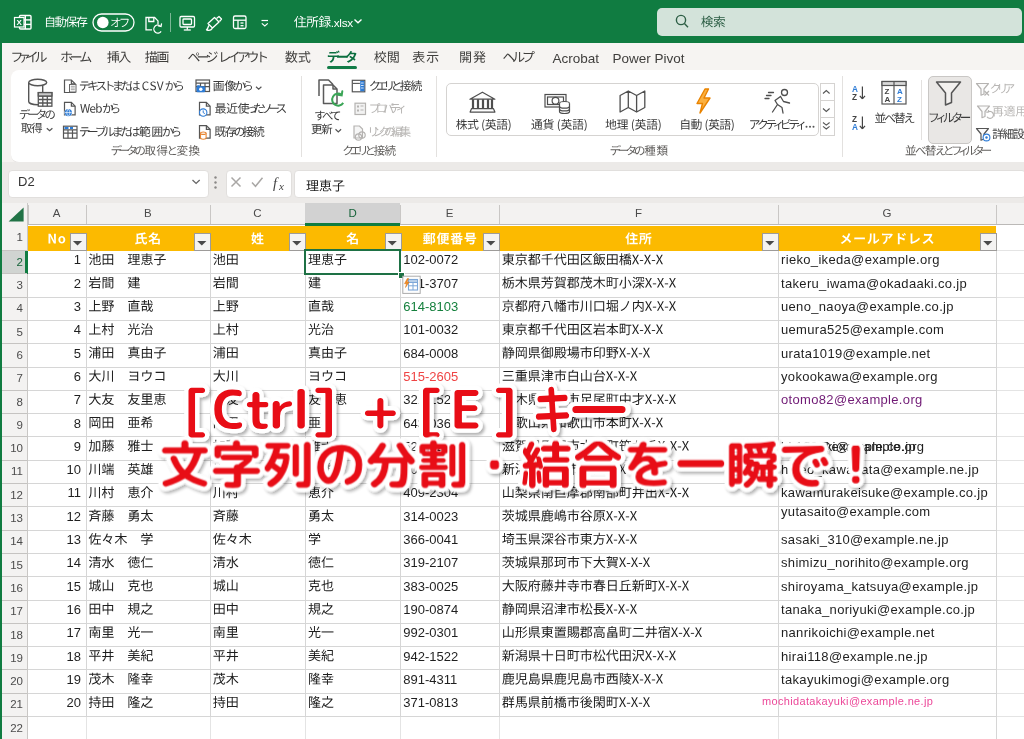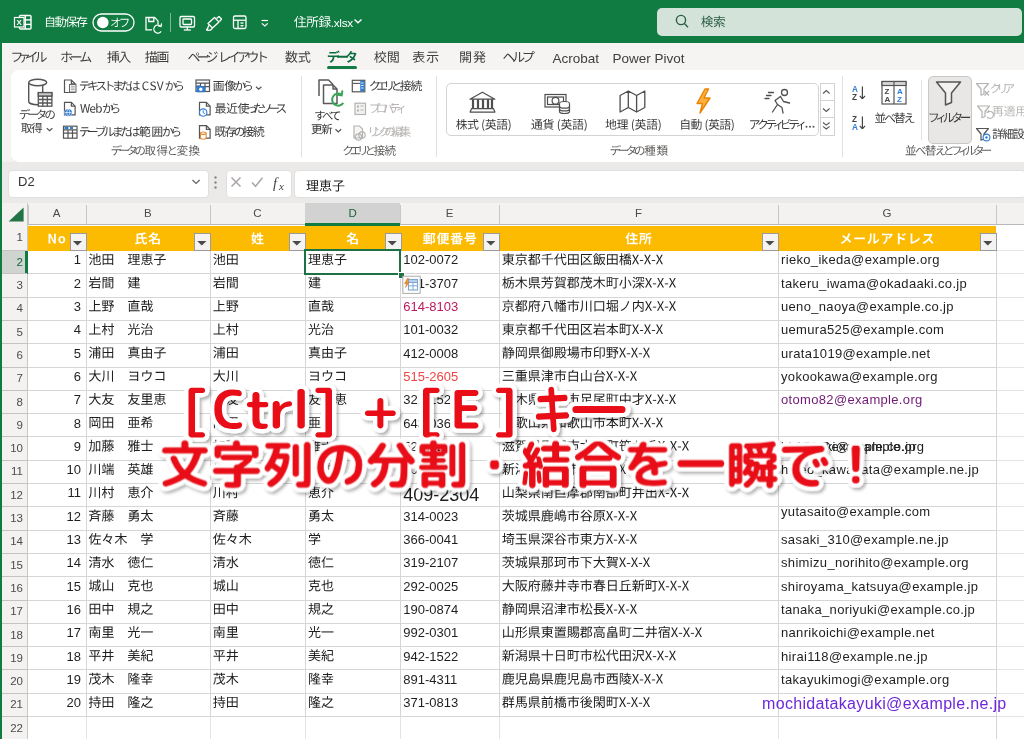--- a/index.html
+++ b/index.html
@@ -156,72 +156,73 @@
     <div style="position:absolute;left:483.1px;top:233px;width:15px;height:15.8px;background:#f4f3f2;border:1px solid #9d9b99"></div>
     <div style="position:absolute;left:762.1px;top:233px;width:15px;height:15.8px;background:#f4f3f2;border:1px solid #9d9b99"></div>
     <div style="position:absolute;left:980.1px;top:233px;width:15px;height:15.8px;background:#f4f3f2;border:1px solid #9d9b99"></div>
     <div style="position:absolute;left:27.5px;top:252.4px;width:53.5px;text-align:right;font-family:'Liberation Sans';font-size:13px;color:#1f1f1f;white-space:pre">1</div>
     <div style="position:absolute;left:403.3px;top:252.4px;font-family:'Liberation Sans';font-size:13px;color:#1f1f1f;white-space:pre">102-0072</div>
     <div style="position:absolute;left:781px;top:252.4px;font-family:Liberation Sans, sans-serif;font-size:13px;color:#1f1f1f;white-space:pre;letter-spacing:0.33px">rieko_ikeda@example.org</div>
     <div style="position:absolute;left:27.5px;top:275.7px;width:53.5px;text-align:right;font-family:'Liberation Sans';font-size:13px;color:#1f1f1f;white-space:pre">2</div>
     <div style="position:absolute;left:403.3px;top:275.7px;font-family:'Liberation Sans';font-size:13px;color:#1f1f1f;white-space:pre">321-3707</div>
     <div style="position:absolute;left:781px;top:275.7px;font-family:'Liberation Sans';font-size:13px;color:#1f1f1f;white-space:pre;letter-spacing:0.33px">takeru_iwama@okadaaki.co.jp</div>
     <div style="position:absolute;left:27.5px;top:299px;width:53.5px;text-align:right;font-family:'Liberation Sans';font-size:13px;color:#1f1f1f;white-space:pre">3</div>
-    <div style="position:absolute;left:403.3px;top:299px;font-family:'Liberation Sans';font-size:13px;color:#be185d;white-space:pre">614-8103</div>
+    <div style="position:absolute;left:403.3px;top:299px;font-family:'Liberation Sans';font-size:13px;color:#15803d;white-space:pre">614-8103</div>
     <div style="position:absolute;left:781px;top:299px;font-family:'Liberation Sans';font-size:13px;color:#1f1f1f;white-space:pre;letter-spacing:0.33px">ueno_naoya@example.co.jp</div>
     <div style="position:absolute;left:27.5px;top:322.3px;width:53.5px;text-align:right;font-family:'Liberation Sans';font-size:13px;color:#1f1f1f;white-space:pre">4</div>
     <div style="position:absolute;left:403.3px;top:322.3px;font-family:'Liberation Sans';font-size:13px;color:#1f1f1f;white-space:pre">101-0032</div>
     <div style="position:absolute;left:781px;top:322.3px;font-family:'Liberation Sans';font-size:13px;color:#1f1f1f;white-space:pre;letter-spacing:0.33px">uemura525@example.com</div>
     <div style="position:absolute;left:27.5px;top:345.6px;width:53.5px;text-align:right;font-family:'Liberation Sans';font-size:13px;color:#1f1f1f;white-space:pre">5</div>
-    <div style="position:absolute;left:403.3px;top:345.6px;font-family:'Liberation Sans';font-size:13px;color:#1f1f1f;white-space:pre">412-0008</div>
+    <div style="position:absolute;left:403.3px;top:345.6px;font-family:'Liberation Sans';font-size:13px;color:#1f1f1f;white-space:pre">684-0008</div>
     <div style="position:absolute;left:781px;top:345.6px;font-family:'Liberation Sans';font-size:13px;color:#1f1f1f;white-space:pre;letter-spacing:0.33px">urata1019@example.net</div>
     <div style="position:absolute;left:27.5px;top:368.9px;width:53.5px;text-align:right;font-family:'Liberation Sans';font-size:13px;color:#1f1f1f;white-space:pre">6</div>
     <div style="position:absolute;left:403.3px;top:368.9px;font-family:'Liberation Sans';font-size:13px;color:#ef4444;white-space:pre">515-2605</div>
     <div style="position:absolute;left:781px;top:368.9px;font-family:'Liberation Sans';font-size:13px;color:#1f1f1f;white-space:pre;letter-spacing:0.33px">yokookawa@example.org</div>
     <div style="position:absolute;left:27.5px;top:392.2px;width:53.5px;text-align:right;font-family:'Liberation Sans';font-size:13px;color:#1f1f1f;white-space:pre">7</div>
     <div style="position:absolute;left:403.3px;top:392.2px;font-family:'Liberation Sans';font-size:13px;color:#1f1f1f;white-space:pre">321-1523</div>
     <div style="position:absolute;left:781px;top:392.2px;font-family:'Liberation Sans';font-size:13px;color:#701a75;white-space:pre;letter-spacing:0.33px">otomo82@example.org</div>
     <div style="position:absolute;left:27.5px;top:415.5px;width:53.5px;text-align:right;font-family:'Liberation Sans';font-size:13px;color:#1f1f1f;white-space:pre">8</div>
     <div style="position:absolute;left:403.3px;top:415.5px;font-family:'Liberation Sans';font-size:13px;color:#1f1f1f;white-space:pre">643-0365</div>
     <div style="position:absolute;left:781px;top:439px;font-family:'Liberation Sans';font-size:13px;color:#1f1f1f;white-space:pre;letter-spacing:0.33px">okadaaki@example.org</div>
     <div style="position:absolute;left:27.5px;top:438.8px;width:53.5px;text-align:right;font-family:'Liberation Sans';font-size:13px;color:#1f1f1f;white-space:pre">9</div>
     <div style="position:absolute;left:403.3px;top:438.8px;font-family:'Liberation Sans';font-size:13px;color:#1f1f1f;white-space:pre">520-3234</div>
     <div style="position:absolute;left:781px;top:438.8px;font-family:'Liberation Sans';font-size:13px;color:#1f1f1f;white-space:pre;letter-spacing:0.33px">ka129@example.co.jp</div>
     <div style="position:absolute;left:27.5px;top:462.1px;width:53.5px;text-align:right;font-family:'Liberation Sans';font-size:13px;color:#1f1f1f;white-space:pre">10</div>
     <div style="position:absolute;left:403.3px;top:462.1px;font-family:'Liberation Sans';font-size:13px;color:#1f1f1f;white-space:pre">500-8258</div>
     <div style="position:absolute;left:781px;top:462.1px;font-family:'Liberation Sans';font-size:13px;color:#1f1f1f;white-space:pre;letter-spacing:0.33px">hideo_kawabata@example.ne.jp</div>
     <div style="position:absolute;left:27.5px;top:485.4px;width:53.5px;text-align:right;font-family:'Liberation Sans';font-size:13px;color:#1f1f1f;white-space:pre">11</div>
-    <div style="position:absolute;left:403.3px;top:485.4px;font-family:'Liberation Sans';font-size:18px;color:#1f1f1f;white-space:pre">409-2304</div>
+    <div style="position:absolute;left:403.3px;top:485.4px;font-family:'Liberation Sans';font-size:13px;color:#1f1f1f;white-space:pre">409-2304</div>
+    <div style="position:absolute;left:781px;top:485.4px;font-family:'Liberation Sans';font-size:13px;color:#1f1f1f;white-space:pre;letter-spacing:0.33px">kawamurakeisuke@example.co.jp</div>
     <div style="position:absolute;left:27.5px;top:508.7px;width:53.5px;text-align:right;font-family:'Liberation Sans';font-size:13px;color:#1f1f1f;white-space:pre">12</div>
     <div style="position:absolute;left:403.3px;top:508.7px;font-family:'Liberation Sans';font-size:13px;color:#1f1f1f;white-space:pre">314-0023</div>
     <div style="position:absolute;left:781px;top:504px;font-family:'Liberation Sans';font-size:13px;color:#1f1f1f;white-space:pre;letter-spacing:0.33px">yutasaito@example.com</div>
     <div style="position:absolute;left:27.5px;top:532px;width:53.5px;text-align:right;font-family:'Liberation Sans';font-size:13px;color:#1f1f1f;white-space:pre">13</div>
     <div style="position:absolute;left:403.3px;top:532px;font-family:'Liberation Sans';font-size:13px;color:#1f1f1f;white-space:pre">366-0041</div>
     <div style="position:absolute;left:781px;top:532px;font-family:'Liberation Sans';font-size:13px;color:#1f1f1f;white-space:pre;letter-spacing:0.33px">sasaki_310@example.ne.jp</div>
     <div style="position:absolute;left:27.5px;top:555.3px;width:53.5px;text-align:right;font-family:'Liberation Sans';font-size:13px;color:#1f1f1f;white-space:pre">14</div>
     <div style="position:absolute;left:403.3px;top:555.3px;font-family:'Liberation Sans';font-size:13px;color:#1f1f1f;white-space:pre">319-2107</div>
     <div style="position:absolute;left:781px;top:555.3px;font-family:'Liberation Sans';font-size:13px;color:#1f1f1f;white-space:pre;letter-spacing:0.33px">shimizu_norihito@example.org</div>
     <div style="position:absolute;left:27.5px;top:578.6px;width:53.5px;text-align:right;font-family:'Liberation Sans';font-size:13px;color:#1f1f1f;white-space:pre">15</div>
-    <div style="position:absolute;left:403.3px;top:578.6px;font-family:'Liberation Sans';font-size:13px;color:#1f1f1f;white-space:pre">292-0025</div>
+    <div style="position:absolute;left:403.3px;top:578.6px;font-family:'Liberation Sans';font-size:13px;color:#1f1f1f;white-space:pre">383-0025</div>
     <div style="position:absolute;left:781px;top:578.6px;font-family:'Liberation Sans';font-size:13px;color:#1f1f1f;white-space:pre;letter-spacing:0.33px">shiroyama_katsuya@example.jp</div>
     <div style="position:absolute;left:27.5px;top:601.9px;width:53.5px;text-align:right;font-family:'Liberation Sans';font-size:13px;color:#1f1f1f;white-space:pre">16</div>
     <div style="position:absolute;left:403.3px;top:601.9px;font-family:'Liberation Sans';font-size:13px;color:#1f1f1f;white-space:pre">190-0874</div>
     <div style="position:absolute;left:781px;top:601.9px;font-family:'Liberation Sans';font-size:13px;color:#1f1f1f;white-space:pre;letter-spacing:0.33px">tanaka_noriyuki@example.co.jp</div>
     <div style="position:absolute;left:27.5px;top:625.2px;width:53.5px;text-align:right;font-family:'Liberation Sans';font-size:13px;color:#1f1f1f;white-space:pre">17</div>
     <div style="position:absolute;left:403.3px;top:625.2px;font-family:'Liberation Sans';font-size:13px;color:#1f1f1f;white-space:pre">992-0301</div>
     <div style="position:absolute;left:781px;top:625.2px;font-family:'Liberation Sans';font-size:13px;color:#1f1f1f;white-space:pre;letter-spacing:0.33px">nanrikoichi@example.net</div>
     <div style="position:absolute;left:27.5px;top:648.5px;width:53.5px;text-align:right;font-family:'Liberation Sans';font-size:13px;color:#1f1f1f;white-space:pre">18</div>
     <div style="position:absolute;left:403.3px;top:648.5px;font-family:'Liberation Sans';font-size:13px;color:#1f1f1f;white-space:pre">942-1522</div>
     <div style="position:absolute;left:781px;top:648.5px;font-family:'Liberation Sans';font-size:13px;color:#1f1f1f;white-space:pre;letter-spacing:0.33px">hirai118@example.ne.jp</div>
     <div style="position:absolute;left:27.5px;top:671.8px;width:53.5px;text-align:right;font-family:'Liberation Sans';font-size:13px;color:#1f1f1f;white-space:pre">19</div>
     <div style="position:absolute;left:403.3px;top:671.8px;font-family:'Liberation Sans';font-size:13px;color:#1f1f1f;white-space:pre">891-4311</div>
     <div style="position:absolute;left:781px;top:671.8px;font-family:'Liberation Sans';font-size:13px;color:#1f1f1f;white-space:pre;letter-spacing:0.33px">takayukimogi@example.org</div>
     <div style="position:absolute;left:27.5px;top:695.1px;width:53.5px;text-align:right;font-family:'Liberation Sans';font-size:13px;color:#1f1f1f;white-space:pre">20</div>
     <div style="position:absolute;left:403.3px;top:695.1px;font-family:'Liberation Sans';font-size:13px;color:#1f1f1f;white-space:pre">371-0813</div>
-    <div style="position:absolute;left:762px;top:695.1px;font-family:'Liberation Sans';font-size:16px;color:#6d28d9;white-space:pre;letter-spacing:0.33px">mochidatakayuki@example.ne.jp</div>
+    <div style="position:absolute;left:762px;top:695.1px;font-family:'Liberation Sans';font-size:11px;color:#ec4899;white-space:pre;letter-spacing:0.33px">mochidatakayuki@example.ne.jp</div>
     <div style="position:absolute;left:304px;top:249.4px;width:96.9px;height:25.2px;border:2.2px solid #1E7145;box-sizing:border-box;"></div>
     <div style="position:absolute;left:397.8px;top:271.6px;width:5.4px;height:5.4px;background:#1E7145;border:1.2px solid #fff"></div>
     <svg width="1024" height="739" viewBox="0 0 1024 739" style="position:absolute;left:0;top:0">
       <defs>
         <path id="g0" d="M239 411H774V264H239ZM239 482V631H774V482ZM239 194H774V46H239ZM455 842C447 802 431 747 416 703H163V-81H239V-25H774V-76H853V703H492C509 741 526 787 542 830Z"></path>
         <path id="g1" d="M655 827C655 751 655 677 653 606H534V537H651C642 348 616 185 529 66V70L328 49V129H525V187H328V248H523V547H328V610H542V669H328V743C401 751 470 760 524 772L487 830C383 806 201 788 53 781C60 765 68 741 71 725C130 727 195 731 259 736V669H42V610H259V547H72V248H259V187H69V129H259V42L42 22L52 -44C165 -32 321 -14 474 4C461 -8 446 -20 431 -31C449 -43 475 -68 486 -85C665 48 710 269 723 537H865C855 171 843 38 819 8C810 -5 800 -7 784 -7C765 -7 720 -7 671 -3C683 -23 691 -54 693 -75C740 -77 787 -78 816 -74C846 -71 866 -63 883 -36C917 6 927 146 938 569C938 578 938 606 938 606H725C727 677 728 751 728 827ZM134 373H259V300H134ZM328 373H459V300H328ZM134 495H259V423H134ZM328 495H459V423H328Z"></path>
         <path id="g2" d="M452 726H824V542H452ZM380 793V474H598V350H306V281H554C486 175 380 74 277 23C294 9 317 -18 329 -36C427 21 528 121 598 232V-80H673V235C740 125 836 20 928 -38C941 -19 964 7 981 22C884 74 782 175 718 281H954V350H673V474H899V793ZM277 837C219 686 123 537 23 441C36 424 58 384 65 367C102 404 138 448 173 496V-77H245V607C284 673 319 744 347 815Z"></path>
         <path id="g3" d="M615 359V266H335V196H615V10C615 -4 611 -8 594 -9C576 -10 516 -10 449 -8C460 -29 469 -58 473 -80C559 -80 615 -79 648 -68C682 -57 691 -35 691 9V196H957V266H691V317C762 364 840 430 894 492L846 529L831 525H420V456H764C729 421 686 385 645 359ZM385 840C373 797 359 753 342 709H63V637H311C246 499 154 370 32 284C44 267 63 234 72 214C114 244 153 278 188 316V-78H264V407C316 478 360 556 396 637H939V709H426C440 746 453 784 464 821Z"></path>
         <path id="g4" d="M86 141 144 76C323 171 498 333 581 451L584 88C584 61 576 48 547 48C510 48 454 52 406 60L413 -22C462 -26 521 -28 573 -28C633 -28 664 0 664 52C663 177 660 376 657 526H816C840 526 875 525 898 524V608C878 606 839 602 813 602H656L654 699C654 727 656 755 660 783H567C571 762 573 737 576 699L579 602H215C184 602 152 605 123 608V523C154 525 183 526 217 526H546C467 406 289 240 86 141Z"></path>
         <path id="g5" d="M861 665 800 704C781 699 762 699 747 699C701 699 302 699 245 699C212 699 173 702 145 705V617C171 618 205 620 245 620C302 620 698 620 756 620C742 524 696 385 625 294C541 187 429 102 235 53L303 -22C487 36 606 129 697 246C776 349 824 510 846 615C850 634 854 651 861 665Z"></path>

